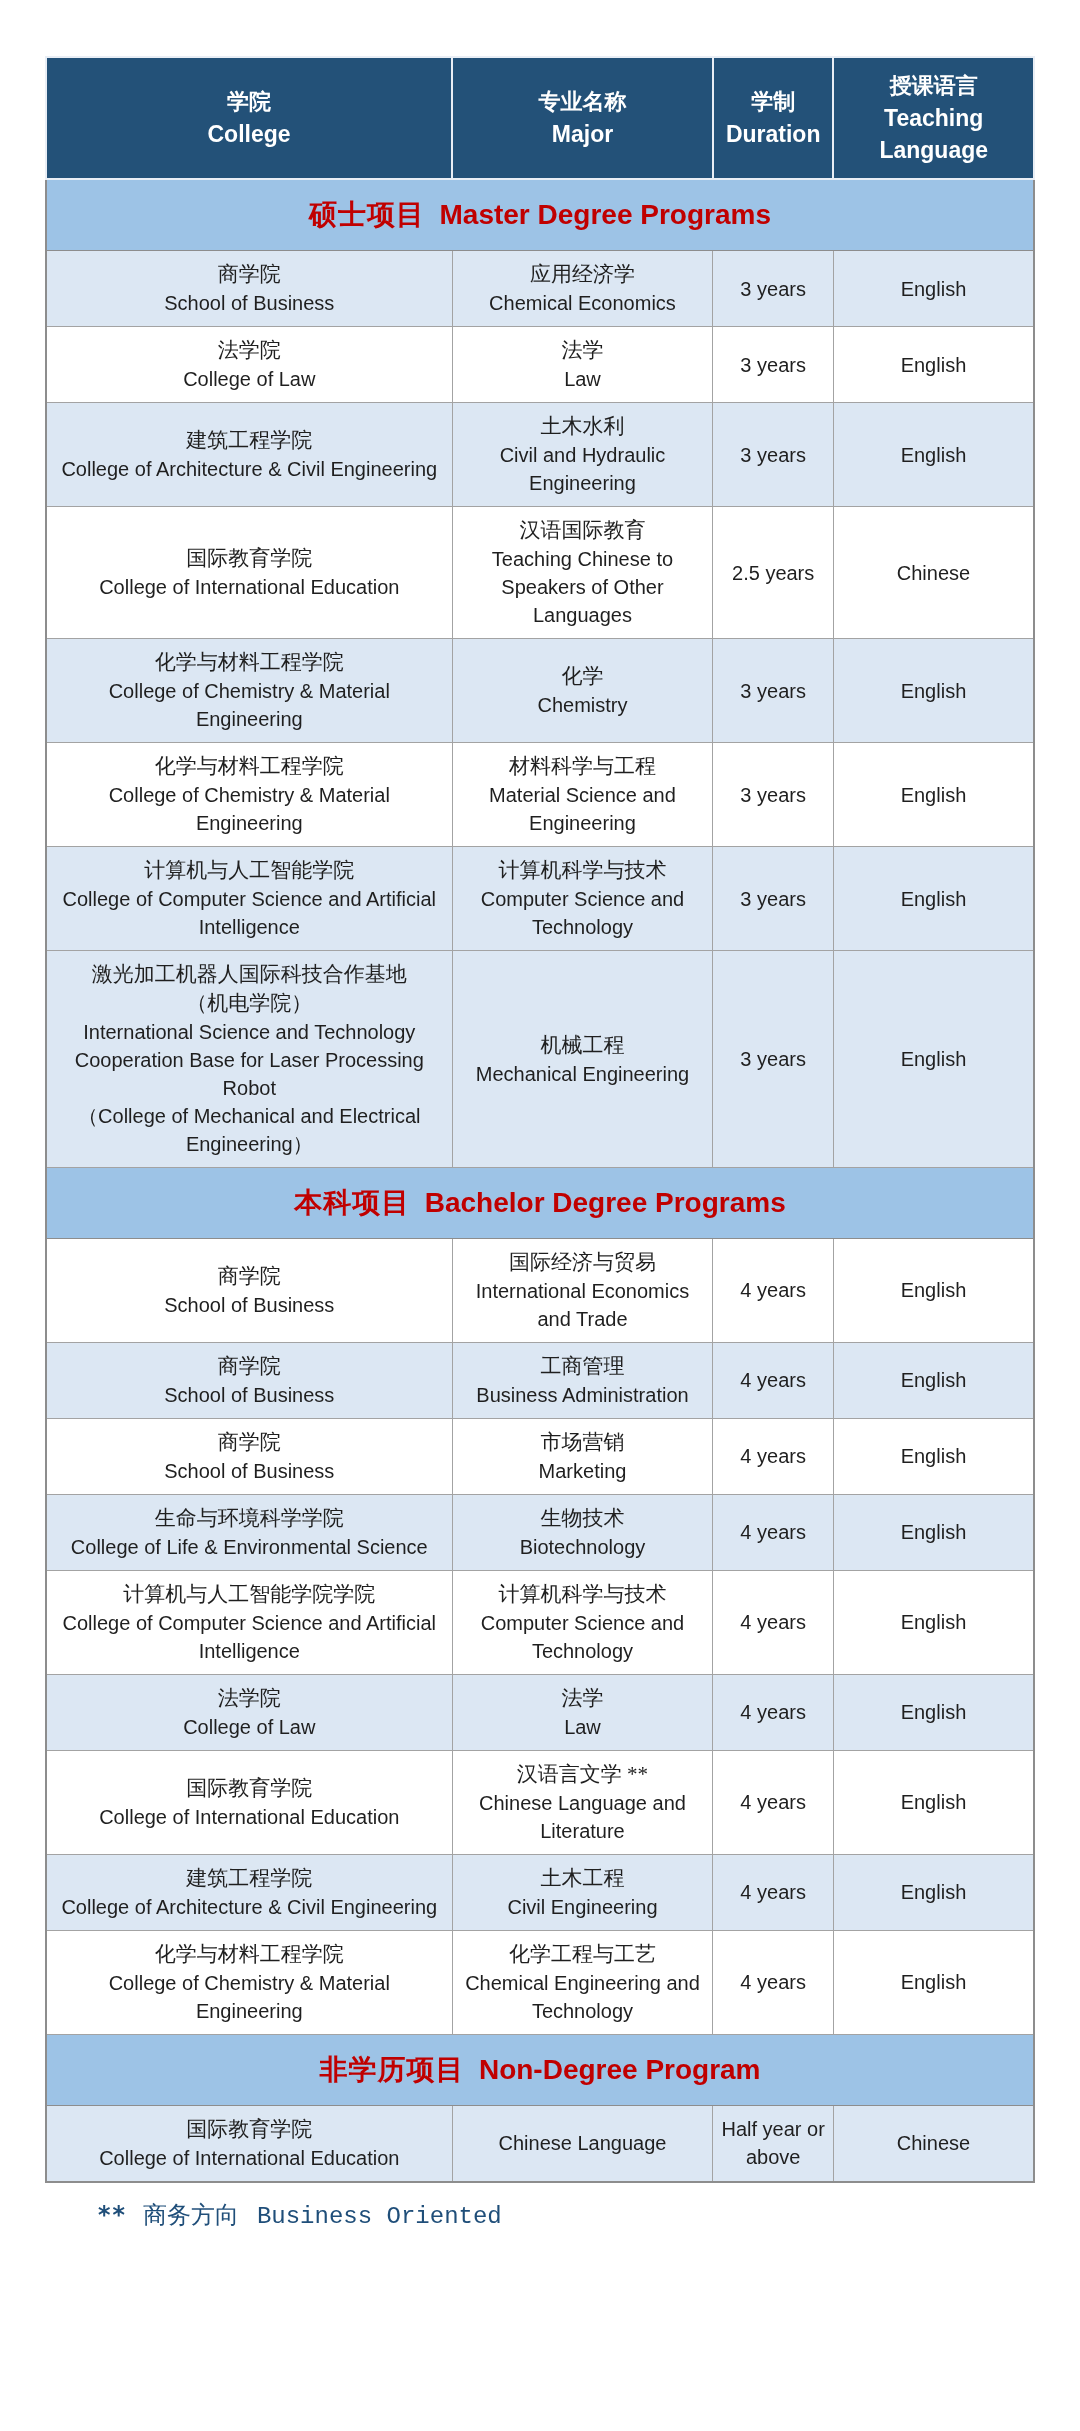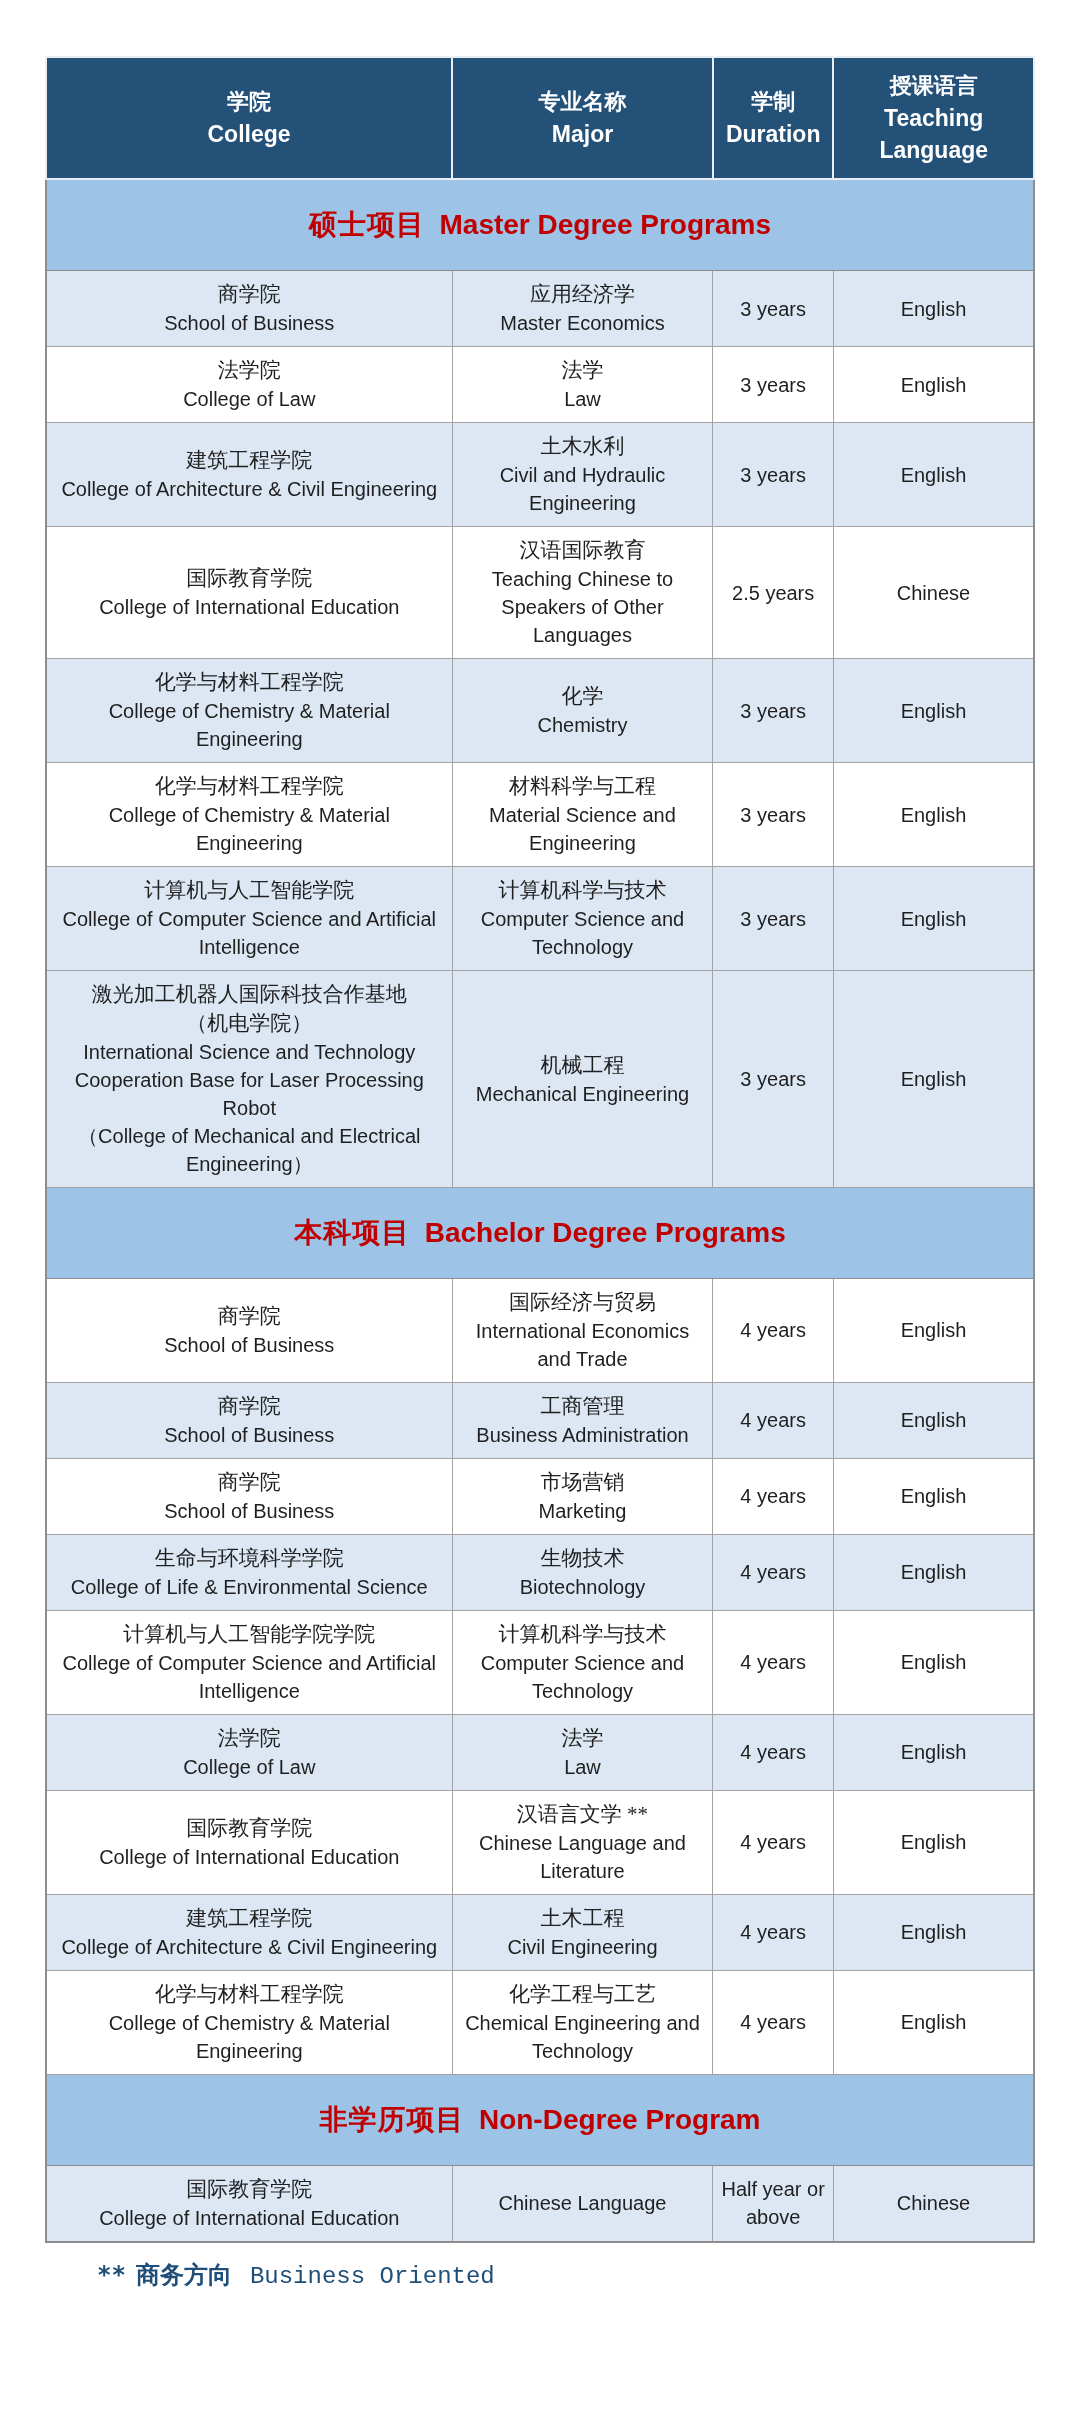--- a/index.html
+++ b/index.html
@@ -37,21 +37,21 @@
   }
   thead .hcn { display: block; font-size: 22px; line-height: 1.45; font-family: "Liberation Serif", "DejaVu Serif", serif; font-weight: bold; }
   thead .hen { display: block; font-size: 23px; line-height: 1.4; font-weight: bold; }
 
   
   tr.band td {
     background: #9dc3e6;
     border: 1px solid #8d8d8d;
     text-align: center;
     vertical-align: middle;
-    padding: 26px 6px;
+    padding: 16px 6px;
   }
   .band-cn {
     color: #c00000;
     font-family: "Liberation Serif", "DejaVu Serif", serif;
     font-weight: bold;
     font-size: 28px;
     letter-spacing: 1px;
   }
   .band-en {
     color: #c00000;
@@ -86,21 +86,21 @@
   }
 
   
   .footnote {
     margin: 16px 0 0 52px;
     font-family: "DejaVu Sans Mono", "Liberation Mono", monospace;
     font-size: 24px;
     color: #1f4e79;
   }
   .footnote .fn-marker { font-weight: bold; margin-right: 10px; }
-  .footnote .fn-cn { font-family: "Liberation Serif", "DejaVu Serif", serif; font-weight: bold; }
+  .footnote .fn-cn { font-family: "Liberation Serif", "DejaVu Serif", serif; font-weight: normal; margin-left: 7px; }
   .footnote .fn-en { margin-left: 18px; font-family: Liberation Mono, monospace; }
 </style>
 </head>
 <body>
 
 <div class="page">
   <div class="table-wrap">
     <table class="programs">
       <colgroup>
         <col class="c-college">
@@ -138,21 +138,21 @@
           </td>
         </tr>
 
         <tr class="shaded">
           <td>
             <span class="cn">商学院</span>
             <span class="en">School of Business</span>
           </td>
           <td>
             <span class="cn">应用经济学</span>
-            <span class="en">Master Economics</span>
+            <span class="en">Chemical Economics</span>
           </td>
           <td>
               <span class="en">3 years</span>
             </td>
           <td>
               <span class="en">English</span>
             </td>
         </tr>
 
         <tr>

